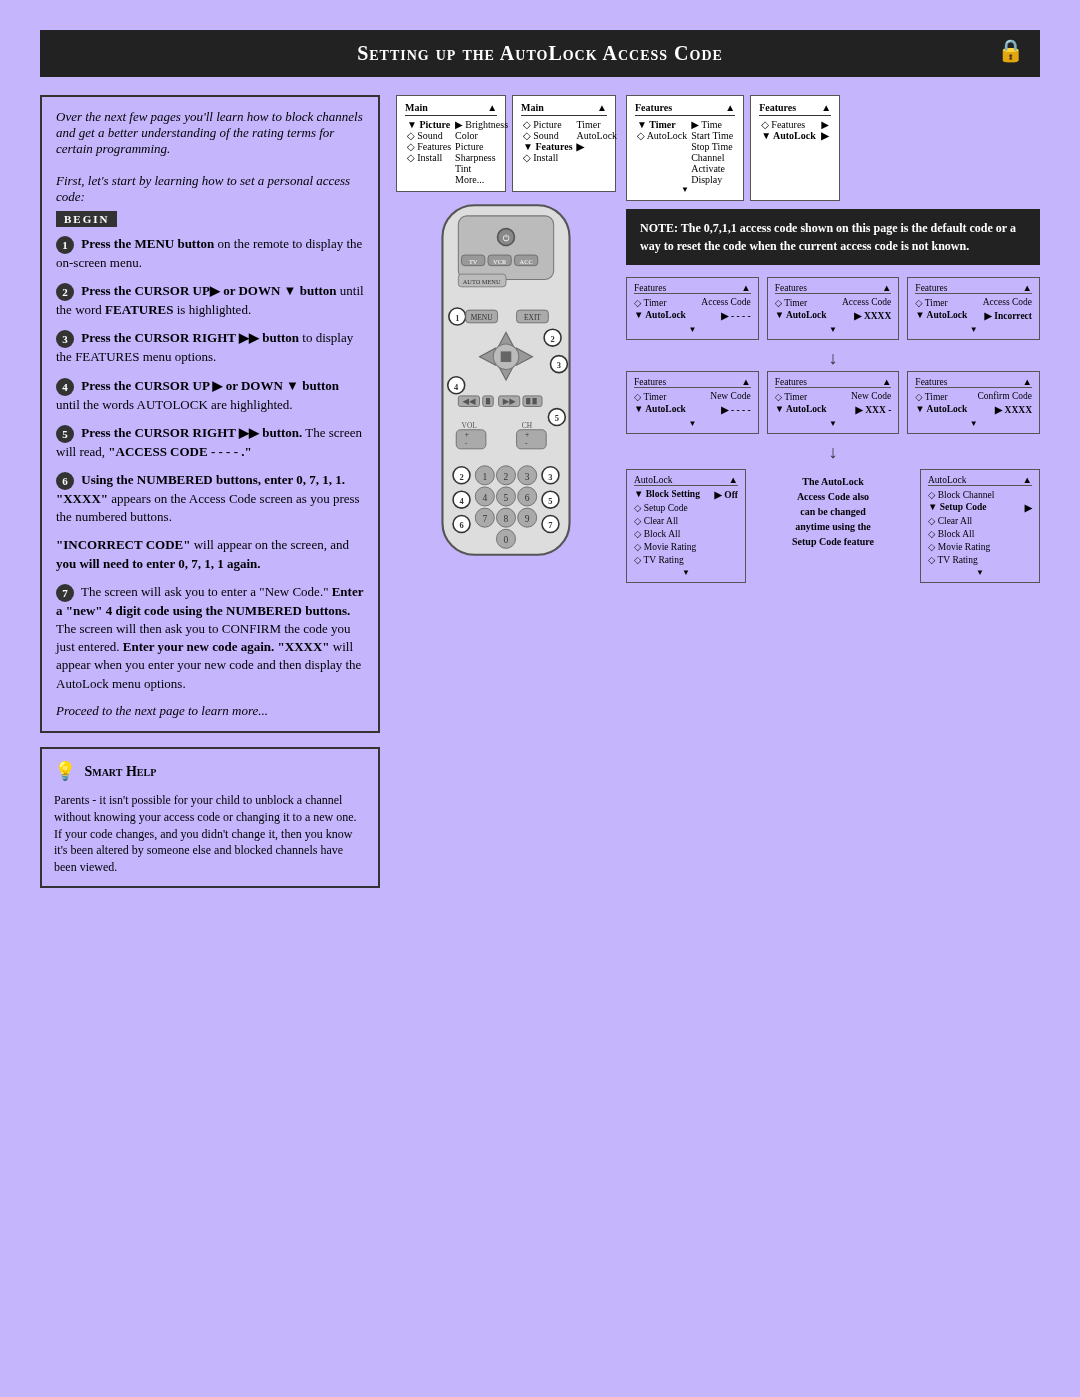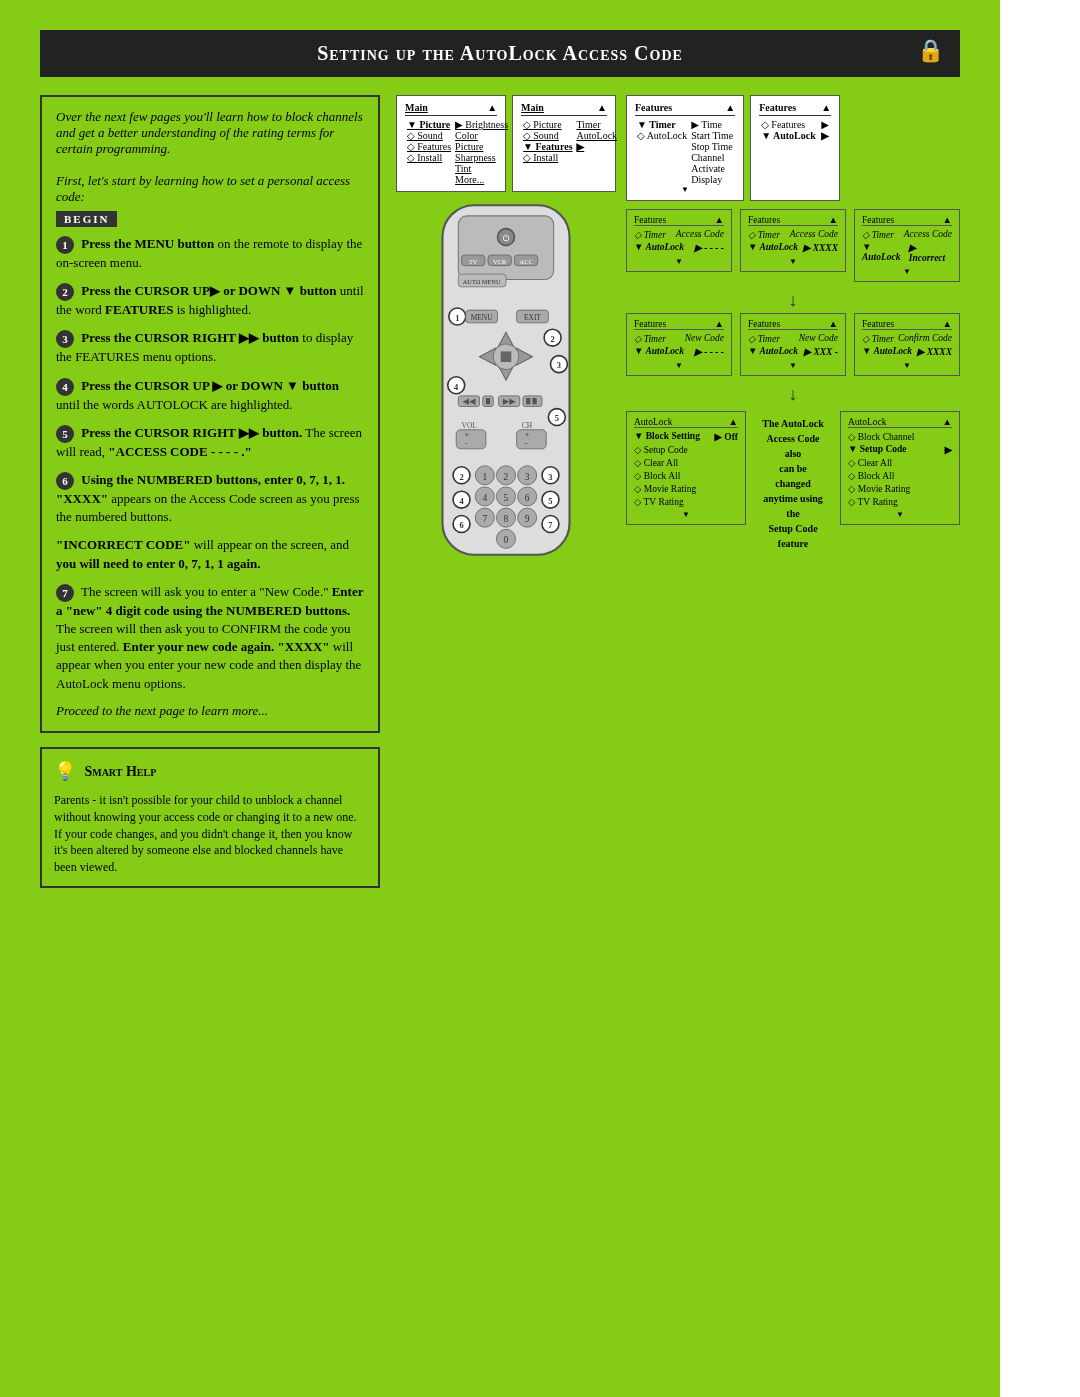--- a/index.html
+++ b/index.html
@@ -6,23 +6,23 @@
     body {
       width: 1080px;
       min-height: 1397px;
       background: #fff;
       font-family: 'Times New Roman', Times, serif;
       font-size: 13px;
       color: #000;
     }
 
     .page {
-      width: 1000px;
+      width: 1080px;
       min-height: 1397px;
-      background: #84cc16;
+      background: #c4b5fd;
       padding: 30px 40px 30px 40px;
     }
 
     
     .header-bar {
       background: #222;
       color: #fff;
       text-align: center;
       padding: 12px 20px;
       font-size: 20px;
@@ -181,21 +181,20 @@
       justify-content: space-between;
       border-bottom: 1px solid #555;
       margin-bottom: 2px;
       font-size: 9.5px;
     }
     .screen-box .sb-row {
       display: flex;
       justify-content: space-between;
       padding: 1px 0;
       font-size: 9.5px;
-      font-style: italic;
     }
     .sb-selected { font-weight: bold; }
     .screen-box .sb-down {
       text-align: center;
       font-size: 8px;
       padding-top: 3px;
     }
 
     
     .arrow-down-connector {
@@ -240,21 +239,20 @@
     }
 
     
     .mid-right {
       display: flex;
       gap: 10px;
     }
     .remote-col {
       width: 220px;
       flex-shrink: 0;
-      text-decoration: underline;
     }
     .right-screens {
       flex: 1;
     }
 
     .proceed-italic {
       font-style: italic;
       margin-top: 8px;
       display: block;
     }
@@ -582,20 +580,23 @@
                     </tr>
                 <tr>
                       <td><b>▼ AutoLock</b></td>
                       <td><b>▶</b></td>
                     </tr>
               </tbody>
                 </table>
             </div>
           </div>
 
+          <div class="note-box">
+            <span>NOTE: The 0,7,1,1 access code shown on this page is the default code or a way to reset the code when the current access code is not known.</span>
+          </div>
 
           <div class="screens-row">
 
             <div class="screen-box">
               <div class="sb-header">
                 <span>Features</span>
                 <span>▲</span>
               </div>
               <div class="sb-row">
                 <span>◇ Timer</span>

